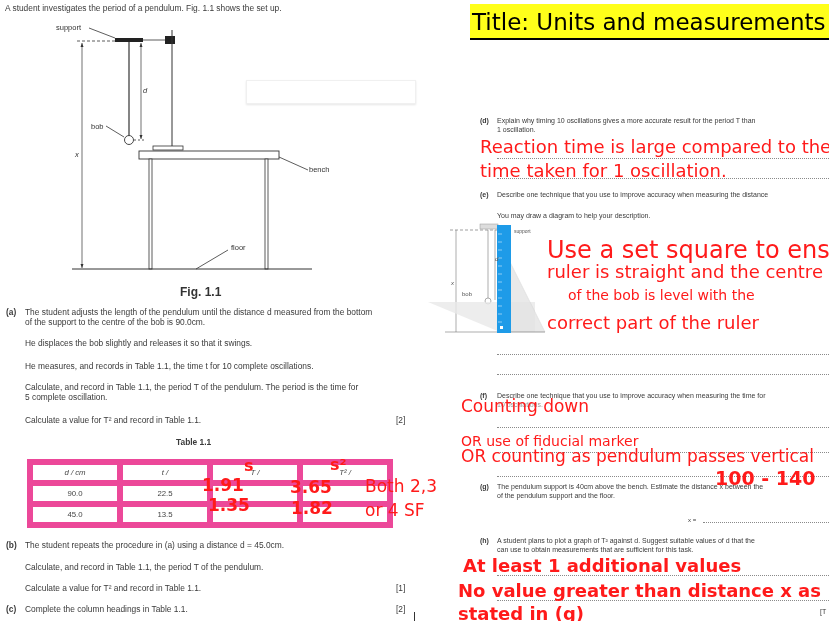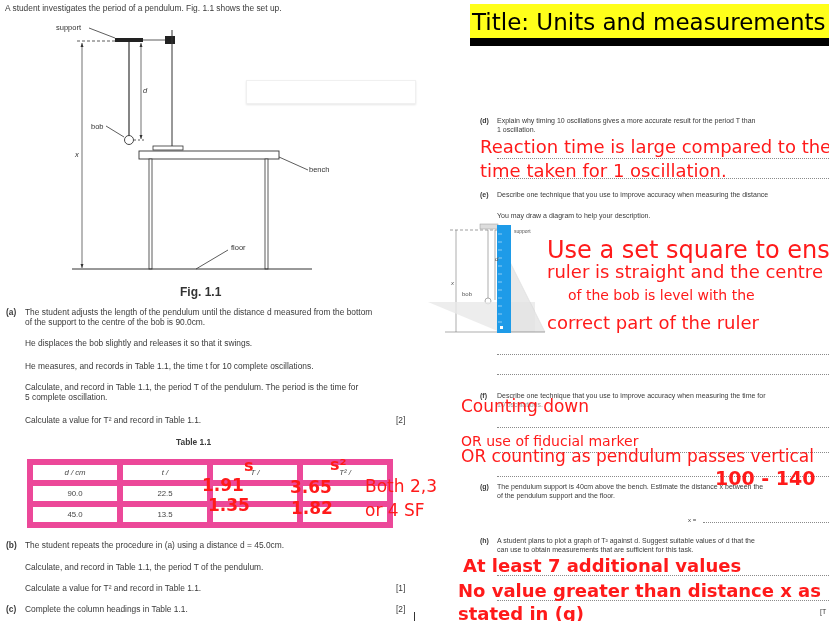--- a/index.html
+++ b/index.html
@@ -9,21 +9,21 @@
   .q { font-size:8.4px; color:#3a3a3a; line-height:10px; white-space:nowrap; }
   .qlabel { font-weight:bold; }
   .hand { font-family:"DejaVu Sans", sans-serif; color:#ff1a1a; white-space:nowrap; }
   .dots { border-bottom:1px dotted #8a8a8a; }
   .lbl { position:absolute; font-size:7.5px; color:#333; }
   
   table.t11 { position:absolute; left:27px; top:459px; border-collapse:collapse; font-size:7.8px; color:#444; }
   table.t11 td, table.t11 th { border:6px solid #ec4899; width:84px; height:15px; text-align:center; padding:0; font-weight:normal; }
   table.t11 th { font-style:italic; }
   .redval { position:absolute; font-family:"DejaVu Sans", sans-serif; color:#ff1a1a; font-weight:bold; font-size:17px; }
-  .title-bar { position:absolute; left:470px; top:4px; width:359px; height:34px; background:#ffff1a; border-bottom:8px solid #000000; overflow:hidden; }
+  .title-bar { position:absolute; left:470px; top:4px; width:359px; height:34px; background:#ffff1a; border-bottom:2px solid #000000; overflow:hidden; }
   .title-bar span { font-family:"DejaVu Sans", sans-serif; font-size:23px; color:#000; line-height:36px; padding-left:2px; white-space:nowrap; }
 </style>
 </head>
 <body>
 
 <div>
   <div class="abs q" style="left:5px;top:3px;">A student investigates the period of a pendulum. Fig. 1.1 shows the set up.</div>
 
   <div>
     <span class="lbl" style="left:56px;top:23px;">support</span>
@@ -221,18 +221,18 @@
     <div class="abs dots" style="left:703px;top:522px;width:126px;"></div>
     <span class="abs hand" style="left:715px;top:467px;font-size:19px;font-weight:bold;">100 - 140</span>
   </div>
 
   <div>
     <span class="abs q qlabel" style="left:480px;top:536px;font-size:7px;">(h)</span>
     <span class="abs q" style="left:497px;top:536px;font-size:7px;">A student plans to plot a graph of T² against d. Suggest suitable values of d that the</span>
     <span class="abs q" style="left:497px;top:545px;font-size:7px;">can use to obtain measurements that are sufficient for this task.</span>
     <div class="abs dots" style="left:497px;top:575px;width:332px;"></div>
     <div class="abs dots" style="left:497px;top:600px;width:332px;"></div>
-    <span class="abs hand" style="left:463px;top:555px;font-size:18px;font-weight:bold;">At least 7 additional values</span>
+    <span class="abs hand" style="left:463px;top:555px;font-size:18px;font-weight:bold;">At least 1 additional values</span>
     <span class="abs hand" style="left:458px;top:580px;font-size:18px;font-weight:bold;">No value greater than distance x as</span>
     <span class="abs hand" style="left:458px;top:603px;font-size:18px;font-weight:bold;">stated in (g)</span>
     <span class="abs q" style="left:820px;top:607px;font-size:7px;">[T</span>
   </div>
 </div>
 
 </body></html>

